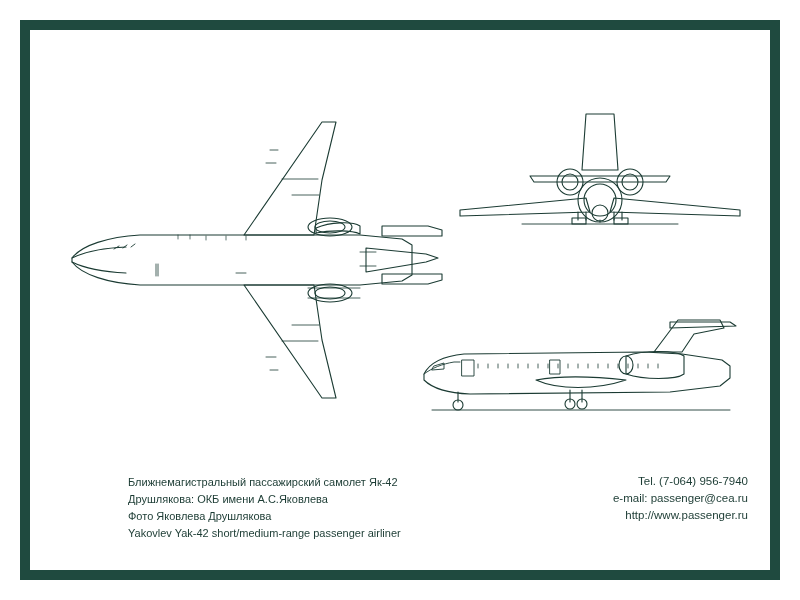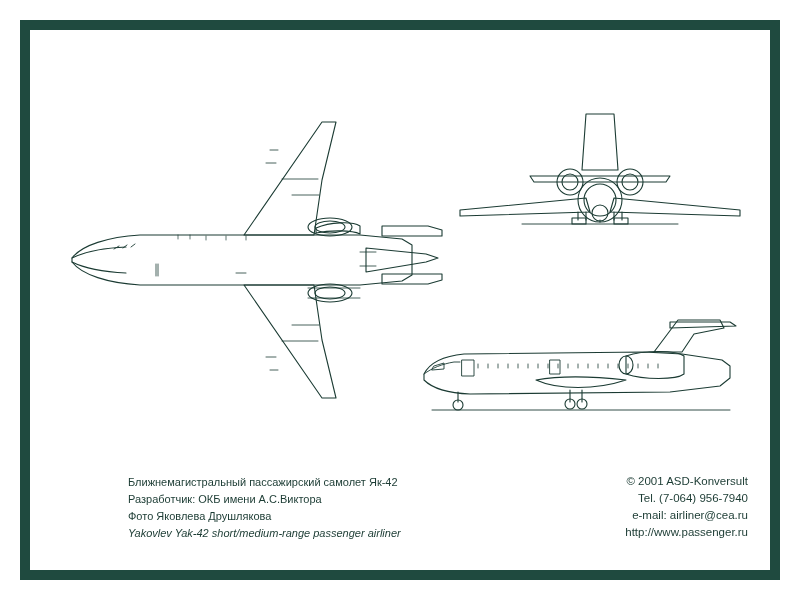--- a/index.html
+++ b/index.html
@@ -48,21 +48,20 @@
     width: 420px;
     color: #1b3b33;
     font-size: 11px;
     line-height: 17px;
     margin-left: 44px;
   }
   #caption-block .line {
     white-space: nowrap;
   }
   #caption-block .ital {
-    font-style: italic;
   }
   #contact-block {
     position: absolute;
     right: 22px;
     top: 443px;
     width: 250px;
     text-align: right;
     color: #1b3b33;
     font-size: 11.5px;
     line-height: 17px;
@@ -232,26 +231,25 @@
 
             <path d="M402 380 L 700 380" stroke-width="0.9"></path>
           </g>
 
         </g>
       </svg>
     </div>
 
     <div id="caption-block">
       <div class="line">Ближнемагистральный пассажирский самолет Як-42</div>
-      <div class="line">Разработчик: ОКБ имени А.С.Виктора</div>
+      <div class="line">Друшлякова: ОКБ имени А.С.Яковлева</div>
       <div class="line">Фото Яковлева Друшлякова</div>
       <div class="line ital">Yakovlev Yak-42 short/medium-range passenger airliner</div>
     </div>
 
     <div id="contact-block">
-      <div class="line">© 2001 ASD-Konversult</div>
       <div class="line">Tel. (7-064) 956-7940</div>
-      <div class="line">e-mail: airliner@cea.ru</div>
+      <div class="line">e-mail: passenger@cea.ru</div>
       <div class="line">http://www.passenger.ru</div>
     </div>
 
   </div>
 </div>
 
 </body></html>

